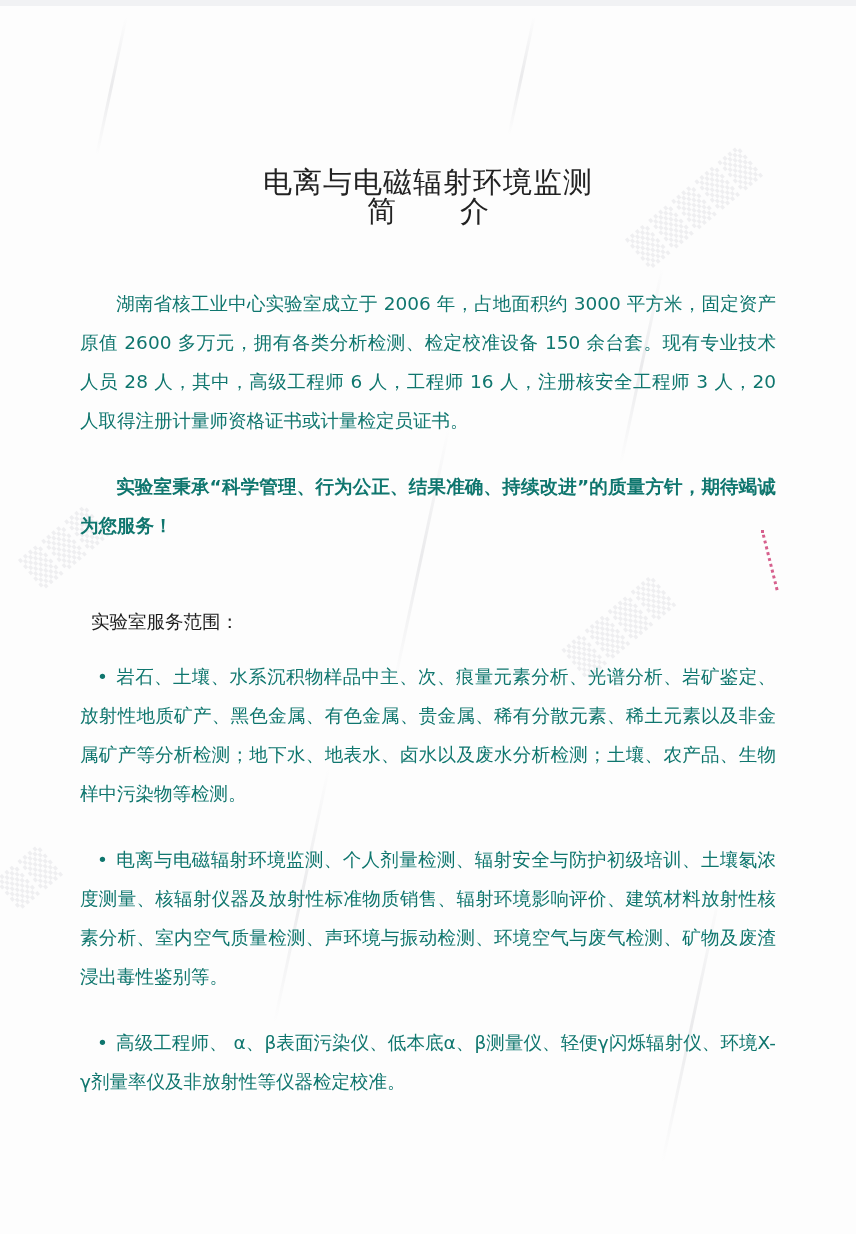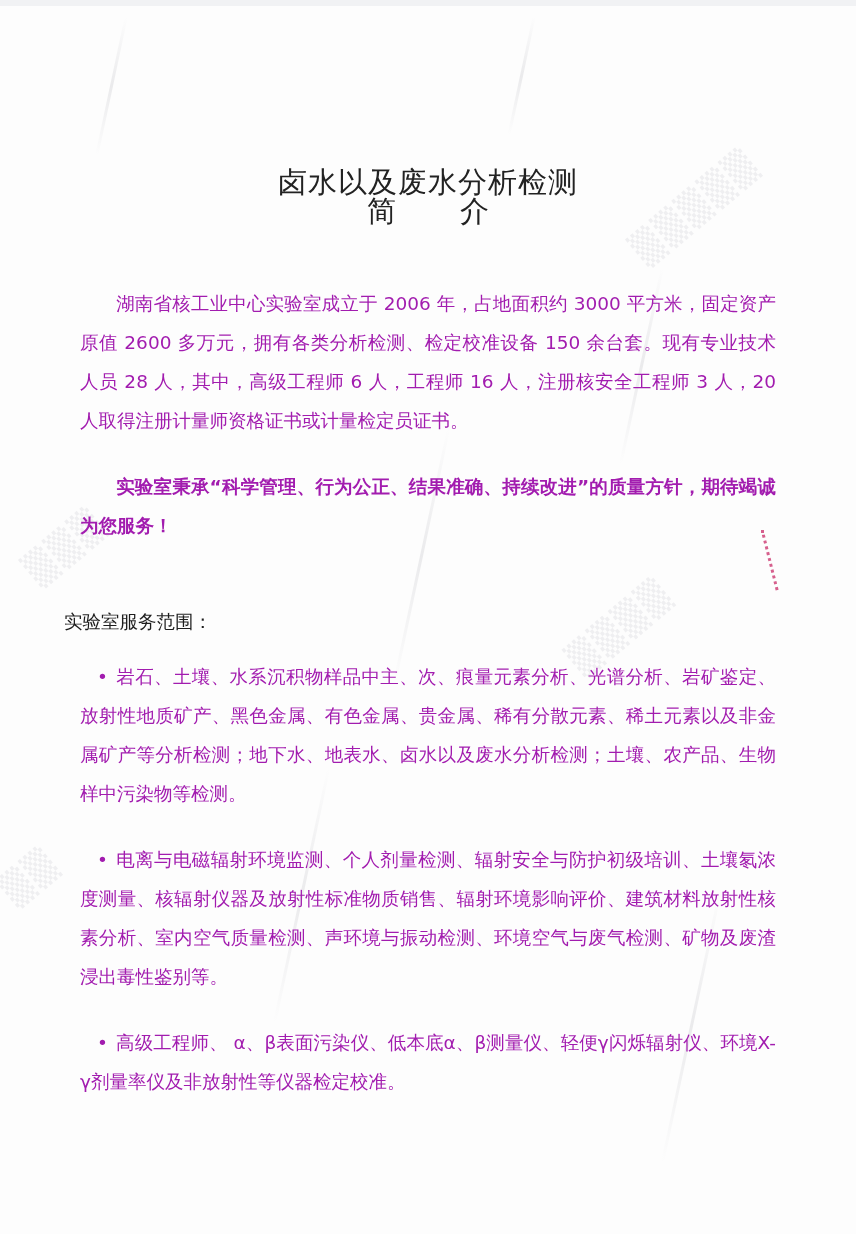--- a/index.html
+++ b/index.html
@@ -55,28 +55,28 @@
     .title.t2 { top: 186px; letter-spacing: 0; }
     .title.t2 span { display: inline-block; margin: 0 32px; }
     .para {
       position: absolute;
       left: 80px;
       width: 696px;
       font-size: 18.5px;
       line-height: 39px;
       text-align: justify;
       font-family: "DejaVu Sans", sans-serif;
-      color: #a21caf;
+      color: #0f766e;
     }
     .para .indent { display: inline-block; width: 36px; }
     .p1 { top: 278px; }
     .p2 { top: 461px; font-weight: bold; }
     .scope-label {
       position: absolute;
-      left: 64px;
+      left: 91px;
       top: 603px;
       font-size: 18.5px;
       font-family: "DejaVu Sans", sans-serif;
       color: #1d1d1d;
     }
     .b1 { top: 651px; }
     .b2 { top: 834px; }
     .b3 { top: 1017px; }
     .bullet {
       display: inline-block;
@@ -105,21 +105,21 @@
   <div class="streak" style="left:520px;top:10px;height:120px;"></div>
   <div class="streak" style="left:640px;top:260px;height:200px;"></div>
   <div class="streak" style="left:420px;top:420px;height:260px;"></div>
   <div class="streak" style="left:300px;top:760px;height:260px;"></div>
   <div class="streak" style="left:690px;top:880px;height:280px;"></div>
   <div class="wm" style="left:620px;top:180px;">▒▒▒▒▒</div>
   <div class="wm" style="left:20px;top:520px;">▒▒▒</div>
   <div class="wm" style="left:560px;top:600px;">▒▒▒▒</div>
   <div class="wm" style="left:0px;top:850px;">▒▒</div>
 
-  <h1 class="title t1">卤水以及废水分析检测</h1>
+  <h1 class="title t1">电离与电磁辐射环境监测</h1>
   <div class="title t2">
     <span>简</span><span>介</span>
   </div>
 
   <div class="para p1">
     <span class="indent"></span><span>湖南省核工业中心实验室成立于 2006 年，占地面积约 3000 平方米，固定资产原值 2600 多万元，拥有各类分析检测、检定校准设备 150 余台套。现有专业技术人员 28 人，其中，高级工程师 6 人，工程师 16 人，注册核安全工程师 3 人，20 人取得注册计量师资格证书或计量检定员证书。</span>
   </div>
 
   <div class="para p2">
     <span class="indent"></span><span>实验室秉承“科学管理、行为公正、结果准确、持续改进”的质量方针，期待竭诚为您服务！</span>

